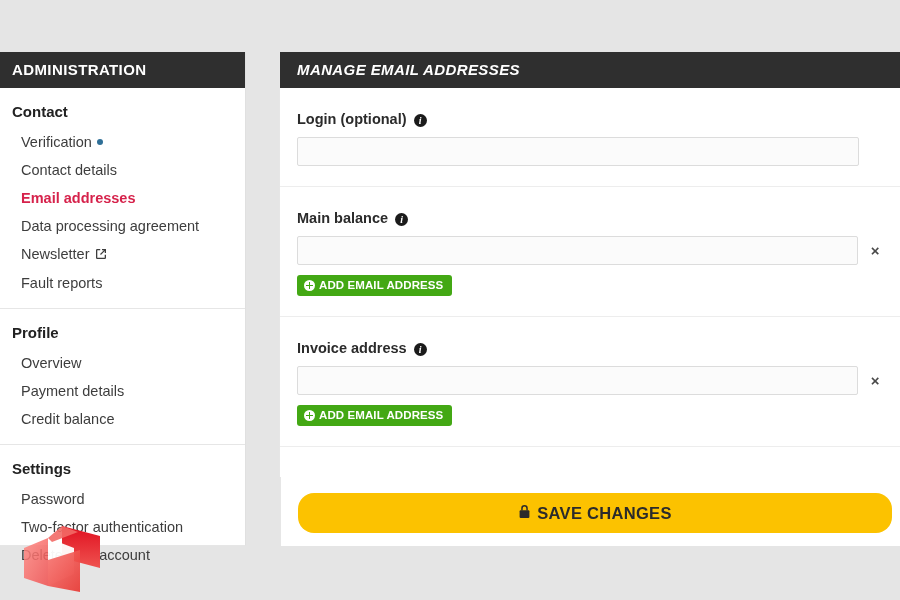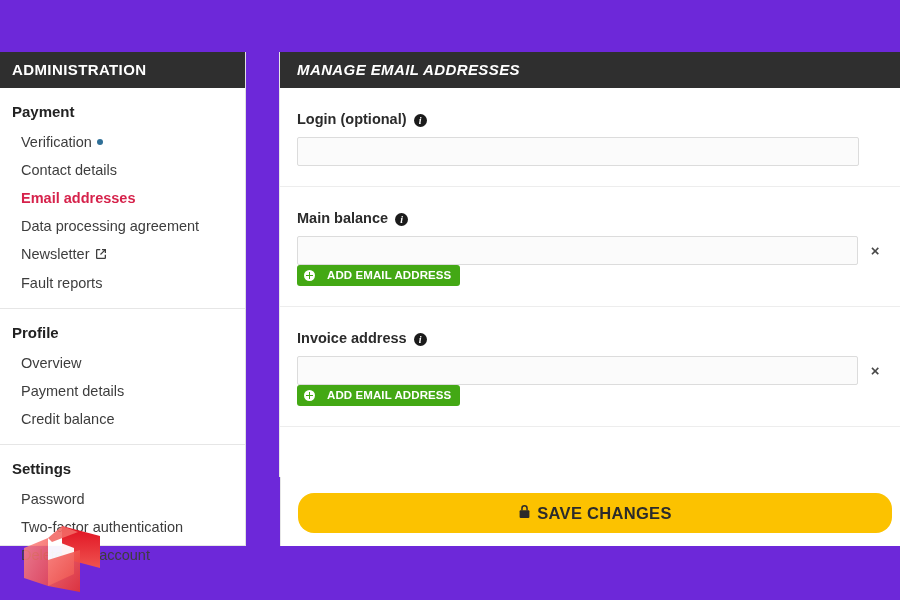--- a/index.html
+++ b/index.html
@@ -6,21 +6,21 @@
   html, body {
     margin: 0; padding: 0;
     width: 900px; height: 600px;
     background: #ffffff;
     font-family: "Liberation Sans", sans-serif;
     overflow: hidden;
   }
   #root {
     position: relative;
     width: 900px; height: 600px;
-    background: #6d28d9;
+    background: #e5e5e5;
   }
 
   
   .sidebar {
     position: absolute;
     left: 0; top: 52px;
     width: 246px;
     height: 494px;
     background: #ffffff;
     border-right: 1px solid #e0e0e0;
@@ -132,21 +132,22 @@
     font-weight: bold;
     cursor: pointer;
     line-height: 29px;
     text-align: center;
     padding: 0;
     font-family: "Liberation Sans", sans-serif;
   }
   .add-btn {
     display: inline-flex;
     align-items: center;
-    gap: 12px;
+    gap: 4px;
+    margin-top: 10px;
     background: #43a814;
     border: none;
     border-radius: 3px;
     color: #ffffff;
     font-size: 11.5px;
     font-weight: bold;
     letter-spacing: 0.1px;
     padding: 4px 9px 5px 7px;
     cursor: pointer;
     font-family: "Liberation Sans", sans-serif;
@@ -208,21 +209,21 @@
 </style>
 </head>
 <body>
 
 <div id="root">
 
   <div class="sidebar">
     <div class="panel-header">ADMINISTRATION</div>
 
     <div class="nav-group">
-      <div class="nav-title">Payment</div>
+      <div class="nav-title">Contact</div>
 
       <div class="nav-item">
         <span>Verification</span><span class="dot-blue"></span>
       </div>
 
       <div class="nav-item">
         <span>Contact details</span>
       </div>
 
       <div class="nav-item active">

